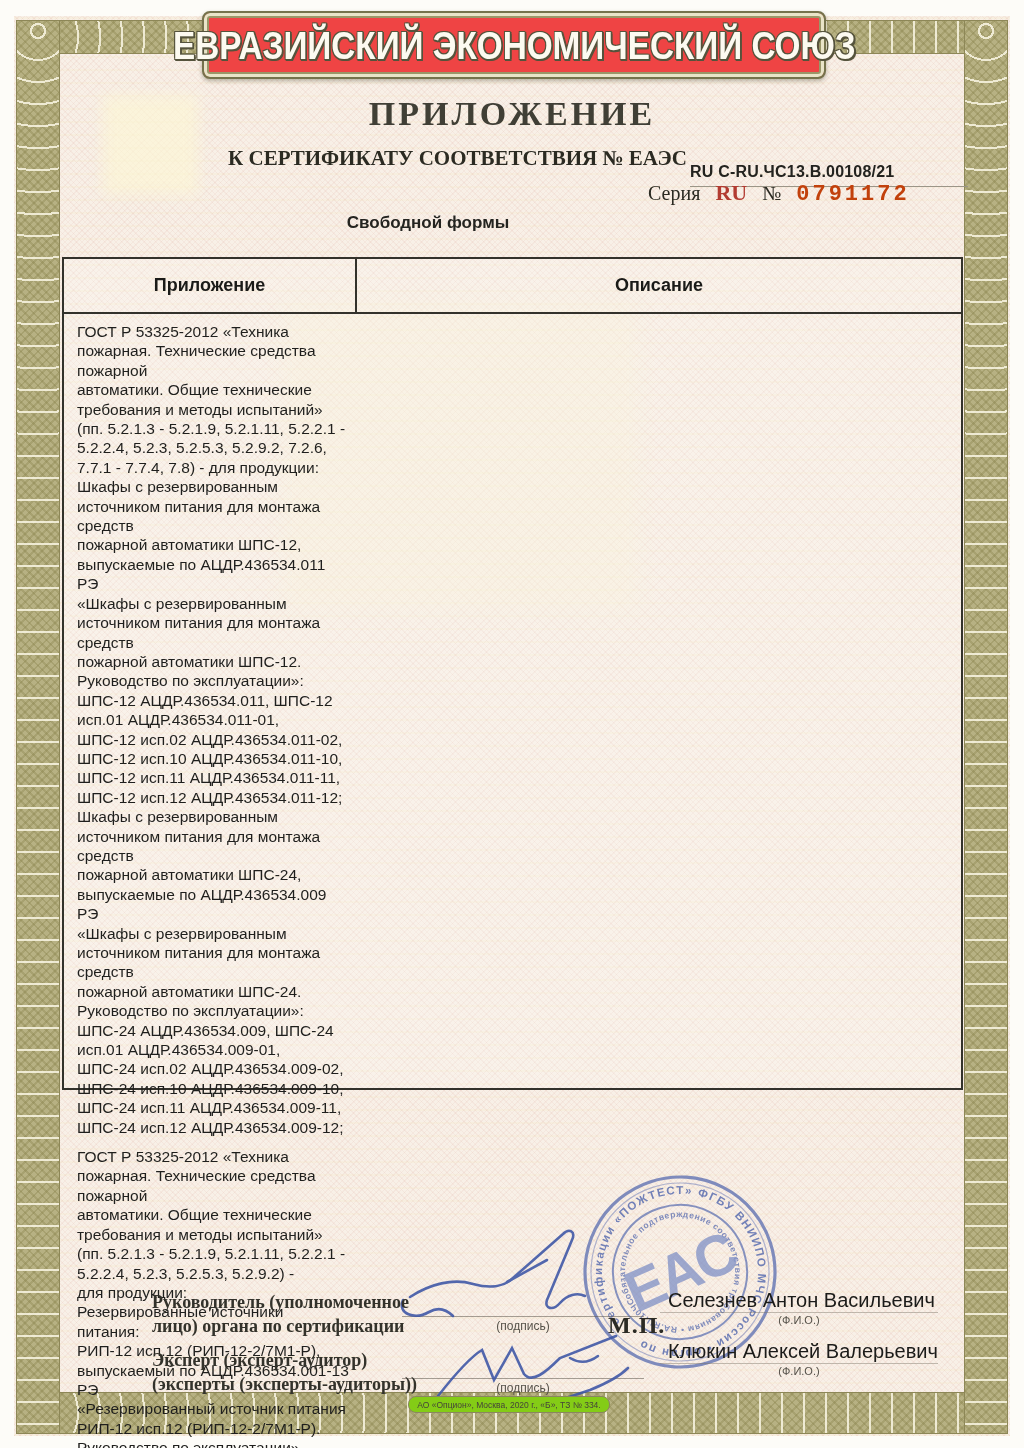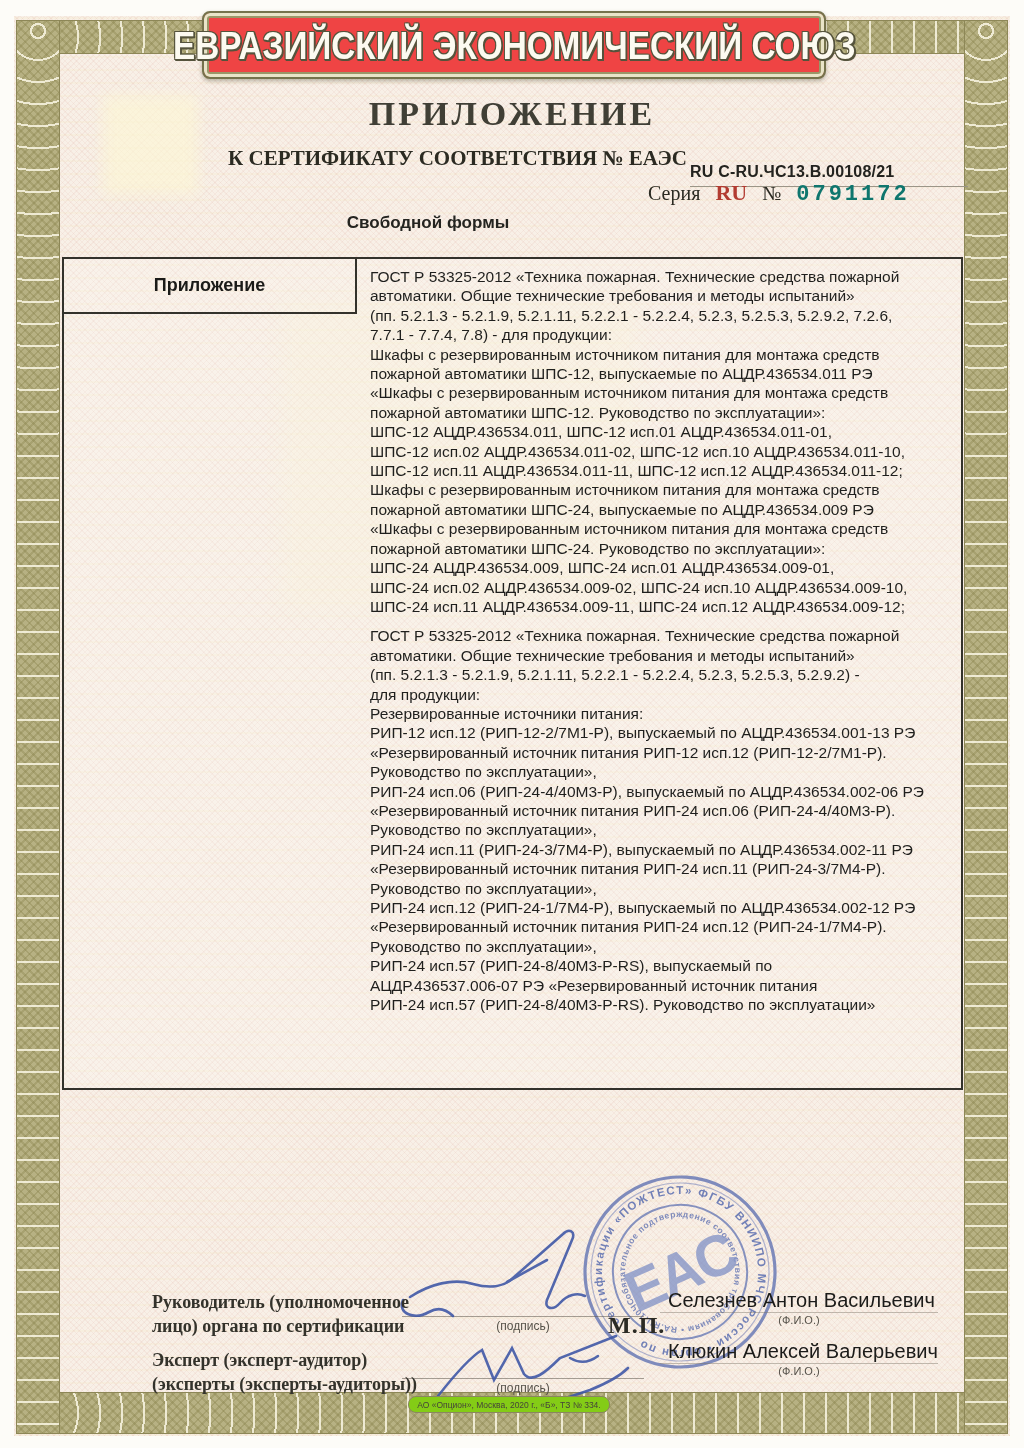--- a/index.html
+++ b/index.html
@@ -74,21 +74,21 @@
   }
   .cert-number{
     left:690px;top:143px;width:278px;
     font-size:16px;font-weight:700;color:#23231f;letter-spacing:.2px;
     border-bottom:1.5px solid #9b9588;padding-bottom:5px;white-space:nowrap;margin-top:20px;
   }
   .series-row{left:648px;top:180px;display:flex;gap:15px;align-items:baseline;}
   .series-label{font-family:"Liberation Serif",serif;font-size:20px;color:#2b2a22;}
   .series-value{font-family:"Liberation Serif",serif;font-weight:700;font-size:22px;color:#b23b32;}
   .number-sign{font-family:"Liberation Serif",serif;font-size:20px;color:#2b2a22;}
-  .serial-number{font-family:"Liberation Mono",monospace;font-weight:700;font-size:22px;color:#0f766e;letter-spacing:3px;}
+  .serial-number{font-family:"Liberation Mono",monospace;font-weight:700;font-size:22px;color:#c2410c;letter-spacing:3px;}
   .form-type{left:60px;top:213px;width:736px;text-align:center;font-weight:700;font-size:17px;color:#242420;}
 
   
   .cert-table{
     left:62px;top:257px;width:901px;height:833px;
     border:2px solid #33322b;box-sizing:border-box;
     display:grid;grid-template-columns:293px 1fr;grid-template-rows:55px 1fr;
     background:rgba(255,253,248,.18);
   }
   .th{display:flex;align-items:center;justify-content:center;
@@ -152,20 +152,21 @@
 <div class="abs series-row">
   <span class="series-label">Серия</span>
   <span class="series-value">RU</span>
   <span class="number-sign">№</span>
   <span class="serial-number">0791172</span>
 </div>
 <div class="abs form-type">Свободной формы</div>
 
 <div class="abs cert-table">
   <div class="th th-left">Приложение</div>
+  <div class="th">Описание</div>
   <div class="td-right">
     <div class="desc-block pre">ГОСТ Р 53325-2012 «Техника пожарная. Технические средства пожарной
 автоматики. Общие технические требования и методы испытаний»
 (пп. 5.2.1.3 - 5.2.1.9, 5.2.1.11, 5.2.2.1 - 5.2.2.4, 5.2.3, 5.2.5.3, 5.2.9.2, 7.2.6,
 7.7.1 - 7.7.4, 7.8) - для продукции:
 Шкафы с резервированным источником питания для монтажа средств
 пожарной автоматики ШПС-12, выпускаемые по АЦДР.436534.011 РЭ
 «Шкафы с резервированным источником питания для монтажа средств
 пожарной автоматики ШПС-12. Руководство по эксплуатации»:
 ШПС-12 АЦДР.436534.011, ШПС-12 исп.01 АЦДР.436534.011-01,

